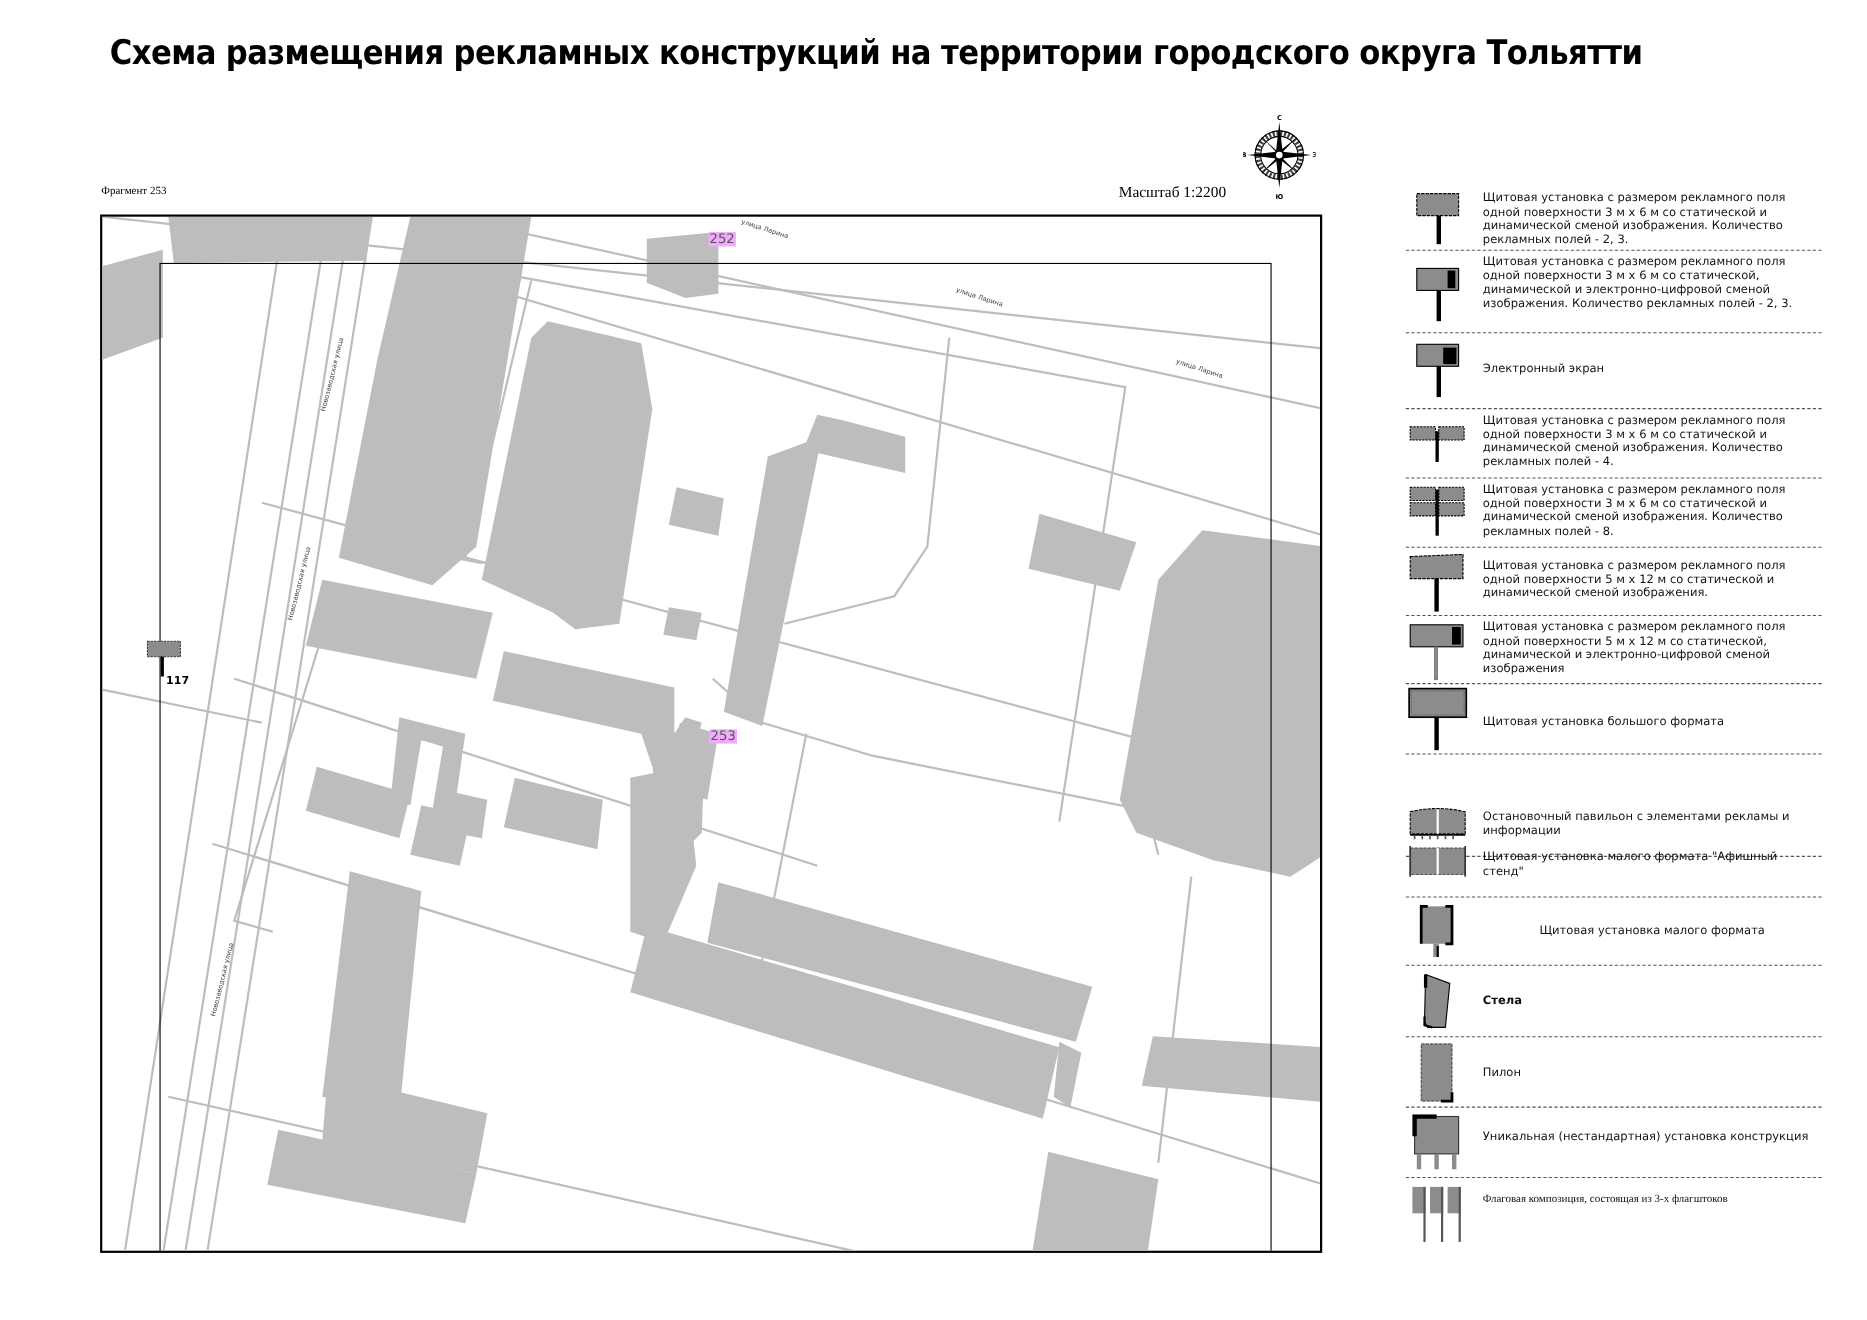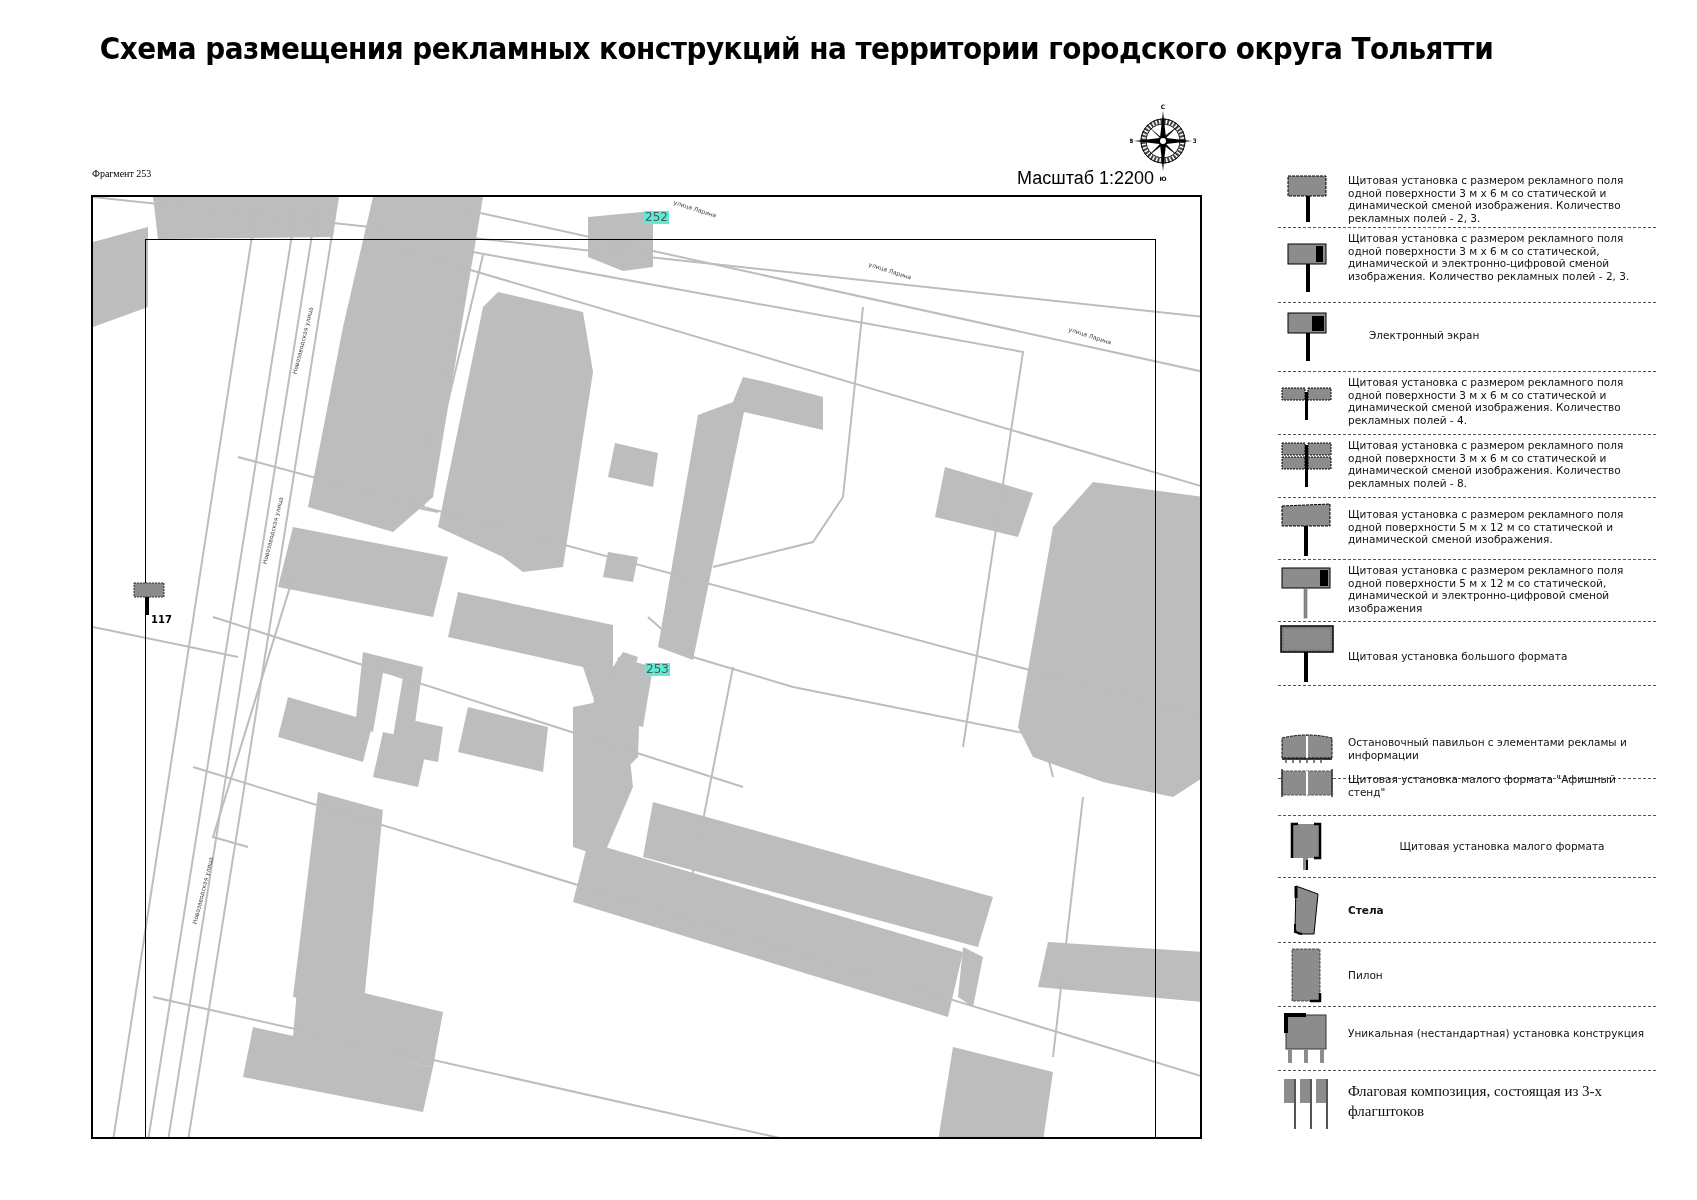--- a/index.html
+++ b/index.html
@@ -1,32 +1,32 @@
 <!DOCTYPE html>
 <html><head>
 <meta charset="utf-8">
 <style>
   html, body { margin:0; padding:0; background:#ffffff; }
   body { width:1697px; height:1200px; position:relative; overflow:hidden; font-family:"DejaVu Sans", sans-serif; color:#000; }
   .title { position:absolute; left:0; width:1770px; top:30px; text-align:center; font-family:"DejaVu Sans", sans-serif; font-weight:bold; font-size:31px; letter-spacing:-0.6px; transform:scaleX(0.9); transform-origin:left center; }
   .fragment-label { position:absolute; left:92px; top:168px; font-family:"Liberation Serif", serif; font-size:10px; }
-  .scale-label { position:absolute; left:1017px; top:168px; font-family:Liberation Sans, sans-serif; font-size:18px; }
+  .scale-label { position:absolute; left:1017px; top:168px; font-family:Liberation Serif, serif; font-size:14px; }
   .compass { position:absolute; left:1130px; top:103px; width:66px; height:80px; }
   .map-outer { position:absolute; left:91px; top:195px; width:1111px; height:944px; border:2px solid #000; box-sizing:border-box; overflow:hidden; background:#fff; }
   .map-svg { position:absolute; left:0; top:0; }
   .inner-frame { position:absolute; left:52px; top:42px; width:1011px; height:903px; border:1.5px solid #000; box-sizing:border-box; pointer-events:none; }
-  .map-label { position:absolute; font-family:"DejaVu Sans", sans-serif; font-size:12px; color:#555; background:#5eead4; padding:0 1px; line-height:13px; }
+  .map-label { position:absolute; font-family:"DejaVu Sans", sans-serif; font-size:12px; color:#555; background:#f0abfc; padding:0 1px; line-height:13px; }
   .marker { position:absolute; }
   .marker-num { position:absolute; font-family:"DejaVu Sans", sans-serif; font-weight:bold; font-size:10px; }
   .legend { position:absolute; left:1278px; top:170px; width:378px; }
   .legend-item { position:absolute; left:0; width:378px; border-bottom:1.5px dashed #555; box-sizing:border-box; }
   .legend-item.last { border-bottom:none; }
   .legend-icon { position:absolute; left:0; width:60px; }
   .legend-text { position:absolute; left:70px; width:308px; font-family:"DejaVu Sans", sans-serif; font-size:10.5px; line-height:12.6px; color:#111; }
-  .legend-text.serif { font-family:"Liberation Serif", serif; font-size:15px; line-height:20px; }
+  .legend-text.serif { font-family:"Liberation Serif", serif; font-size:10px; line-height:20px; }
   .street-label { position:absolute; font-family:"DejaVu Sans", sans-serif; font-size:6px; color:#444; white-space:nowrap; }
 </style>
 </head>
 <body>
 
 <div class="title">Схема размещения рекламных конструкций на территории городского округа Тольятти</div>
 <div class="fragment-label">Фрагмент 253</div>
 <div class="scale-label">Масштаб 1:2200</div>
 
 <div class="compass">
@@ -166,21 +166,21 @@
     </svg>
     <div class="legend-text" style="top:4px;">Щитовая установка с размером рекламного поля одной поверхности 3 м х 6 м со статической, динамической и электронно-цифровой сменой изображения. Количество рекламных полей - 2, 3.</div>
   </div>
 
   <div class="legend-item" style="top:133px; height:69px;">
     <svg class="legend-icon" style="top:8px;" width="44" height="52" viewBox="0 0 44 52">
       <rect x="2" y="2" width="38" height="20" fill="#8c8c8c" stroke="#000" stroke-width="1"></rect>
       <rect x="26" y="5" width="12" height="15" fill="#000"></rect>
       <rect x="20" y="22" width="4" height="28" fill="#000"></rect>
     </svg>
-    <div class="legend-text" style="top:26px;margin-left:21px;">Электронный экран</div>
+    <div class="legend-text" style="top:26px;">Электронный экран</div>
   </div>
 
   <div class="legend-item" style="top:202px; height:63px;">
     <svg class="legend-icon" style="top:14px;" width="56" height="36" viewBox="0 0 56 36">
       <rect x="2" y="2" width="23" height="12" fill="#8c8c8c" stroke="#000" stroke-width="1" stroke-dasharray="2 1"></rect>
       <rect x="28" y="2" width="23" height="12" fill="#8c8c8c" stroke="#000" stroke-width="1" stroke-dasharray="2 1"></rect>
       <rect x="25" y="6" width="3" height="28" fill="#000"></rect>
     </svg>
     <div class="legend-text" style="top:4px;">Щитовая установка с размером рекламного поля одной поверхности 3 м х 6 м со статической и динамической сменой изображения. Количество рекламных полей - 4.</div>
   </div>

